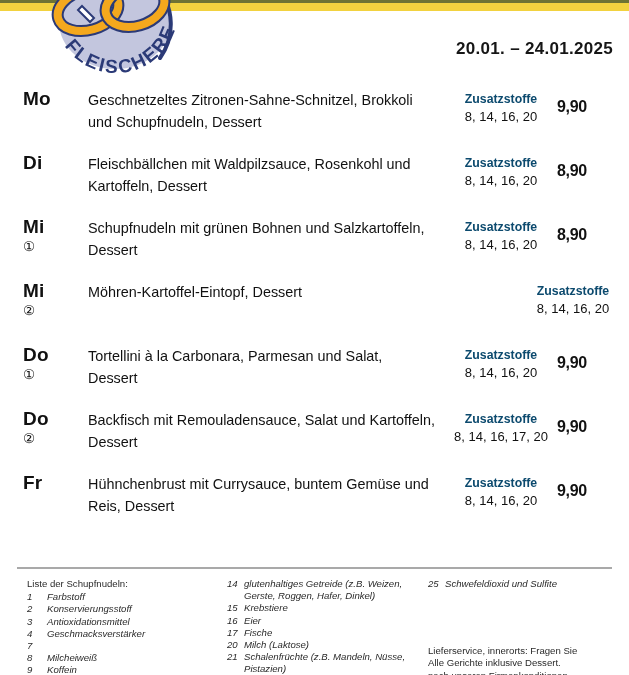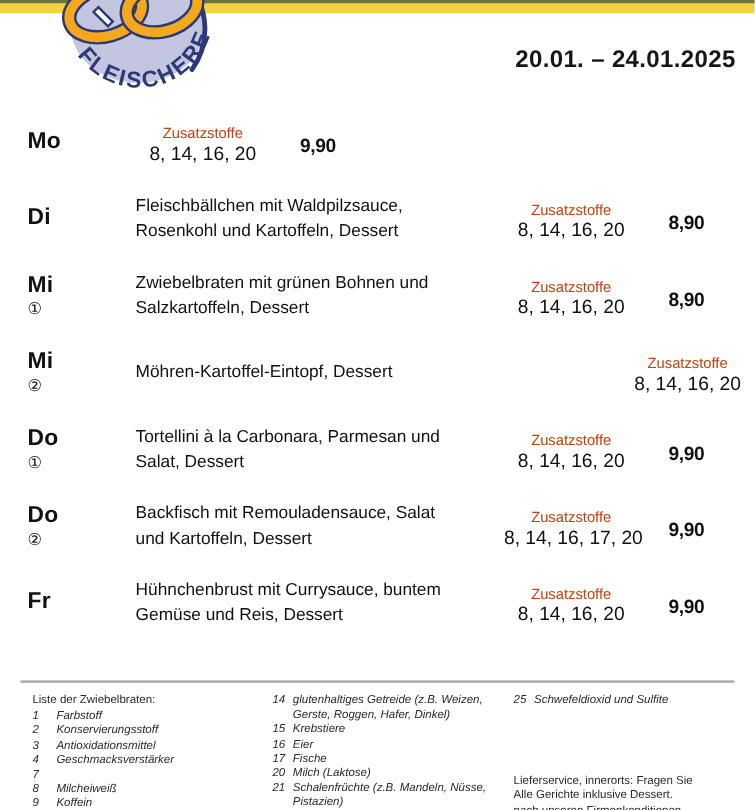--- a/index.html
+++ b/index.html
@@ -54,41 +54,40 @@
     width: 155px;
     height: 118px;
   }
   #logo svg { display: block; }
 
   
   #date-range {
     position: absolute;
     right: 16px;
     top: 39px;
-    font-size: 20px;
+    font-size: 17px;
     font-weight: bold;
     letter-spacing: 0.3px;
     color: #161616;
     white-space: nowrap;
   }
 
   
   #menu {
     position: absolute;
     top: 84px;
     left: 0;
     width: 629px;
   }
   .menu-row {
     display: flex;
-    align-items: center;
+    align-items: flex-start;
     height: 64px;
     padding-top: 5px;
     box-sizing: border-box;
-    gap: 25px;
   }
   .col-day {
     width: 88px;
     flex: 0 0 88px;
     text-align: left;
     padding-left: 23px;
     box-sizing: border-box;
   }
   .day-abbr {
     font-size: 19px;
@@ -112,26 +111,26 @@
     padding-top: 1px;
   }
   .col-additives {
     width: 112px;
     flex: 0 0 112px;
     text-align: center;
     padding-top: 3px;
   }
   .additives-label {
     font-size: 12.3px;
-    font-weight: normal;
+    font-weight: bold;
     line-height: 15px;
-    color: #c2410c;
+    color: #0c4a6e;
   }
   .additives-values {
-    font-size: 16px;
+    font-size: 13px;
     line-height: 16px;
     color: #111;
     margin-top: 2px;
     white-space: nowrap;
   }
   .col-price {
     width: 72px;
     flex: 0 0 72px;
     text-align: left;
     font-size: 16px;
@@ -233,20 +232,21 @@
 
   <div id="date-range">20.01. – 24.01.2025</div>
 </div>
 
 <div id="menu">
     <div class="menu-row">
       <div class="col-day">
         <div class="day-abbr">Mo</div>
         <div class="day-index"></div>
       </div>
+      <div class="col-dish">Geschnetzeltes Zitronen-Sahne-Schnitzel, Brokkoli und Schupfnudeln, Dessert</div>
       <div class="col-additives">
         <div class="additives-label">Zusatzstoffe</div>
         <div class="additives-values">8, 14, 16, 20</div>
       </div>
       <div class="col-price">9,90</div>
     </div>
     <div class="menu-row">
       <div class="col-day">
         <div class="day-abbr">Di</div>
         <div class="day-index"></div>
@@ -256,21 +256,21 @@
         <div class="additives-label">Zusatzstoffe</div>
         <div class="additives-values">8, 14, 16, 20</div>
       </div>
       <div class="col-price">8,90</div>
     </div>
     <div class="menu-row">
       <div class="col-day">
         <div class="day-abbr">Mi</div>
         <div class="day-index">①</div>
       </div>
-      <div class="col-dish">Zwiebelbraten mit grünen Bohnen und Salzkartoffeln, Dessert</div>
+      <div class="col-dish">Schupfnudeln mit grünen Bohnen und Salzkartoffeln, Dessert</div>
       <div class="col-additives">
         <div class="additives-label">Zusatzstoffe</div>
         <div class="additives-values">8, 14, 16, 20</div>
       </div>
       <div class="col-price">8,90</div>
     </div>
     <div class="menu-row">
       <div class="col-day">
         <div class="day-abbr">Mi</div>
         <div class="day-index">②</div>
@@ -317,21 +317,21 @@
       </div>
       <div class="col-price">9,90</div>
     </div>
   </div>
 
 <div id="footer-rule"></div>
 
 <div id="footer">
 
   <div class="foot-col" id="foot-col-1">
-    <div class="foot-heading">Liste der Zwiebelbraten:</div>
+    <div class="foot-heading">Liste der Schupfnudeln:</div>
     <div id="foot-list-1">
         <div class="foot-item">
           <span class="foot-num">1</span>
           <span class="foot-text">Farbstoff</span>
         </div>
         <div class="foot-item">
           <span class="foot-num">2</span>
           <span class="foot-text">Konservierungsstoff</span>
         </div>
         <div class="foot-item">

